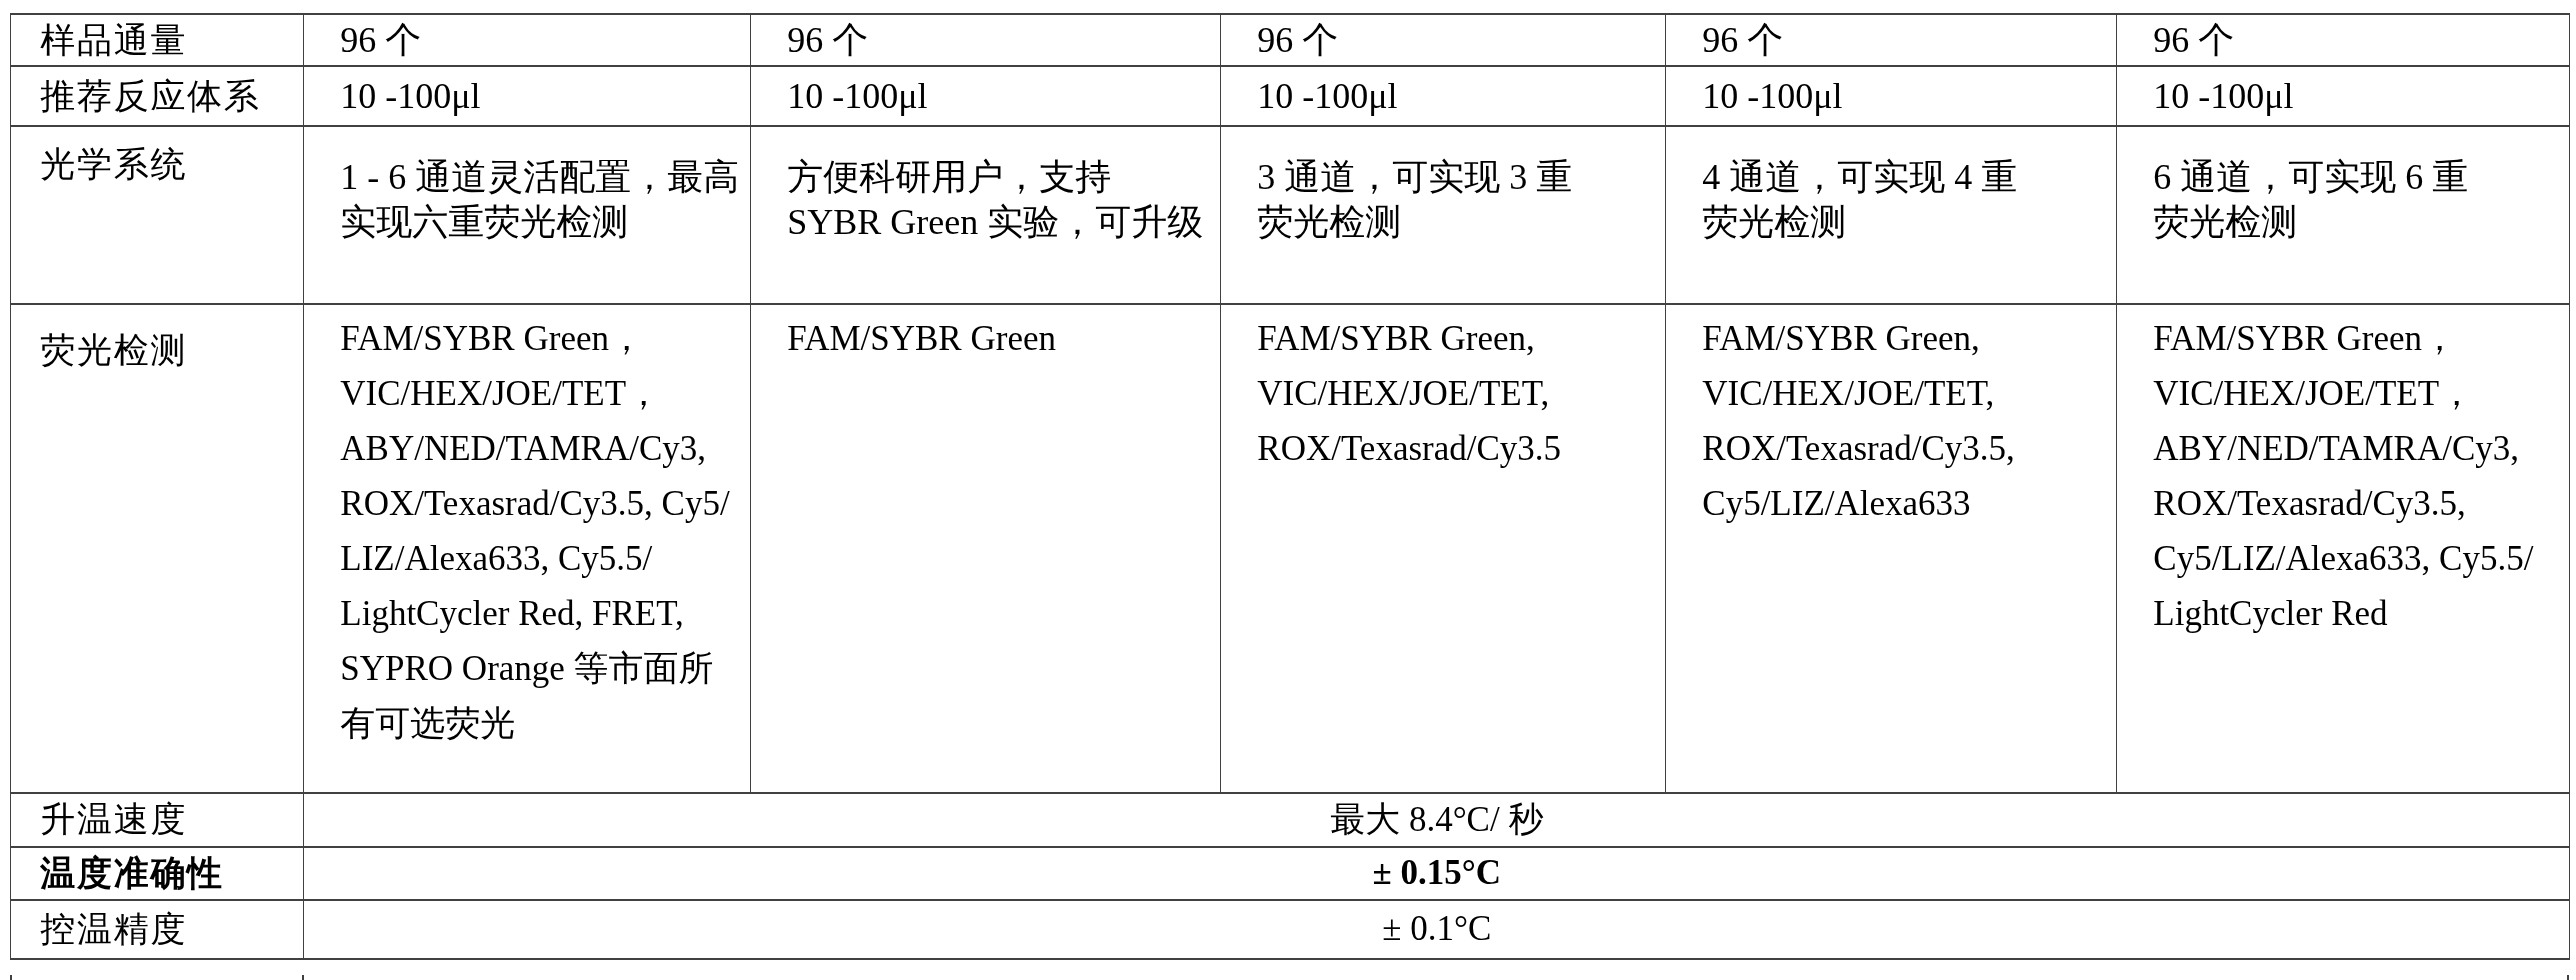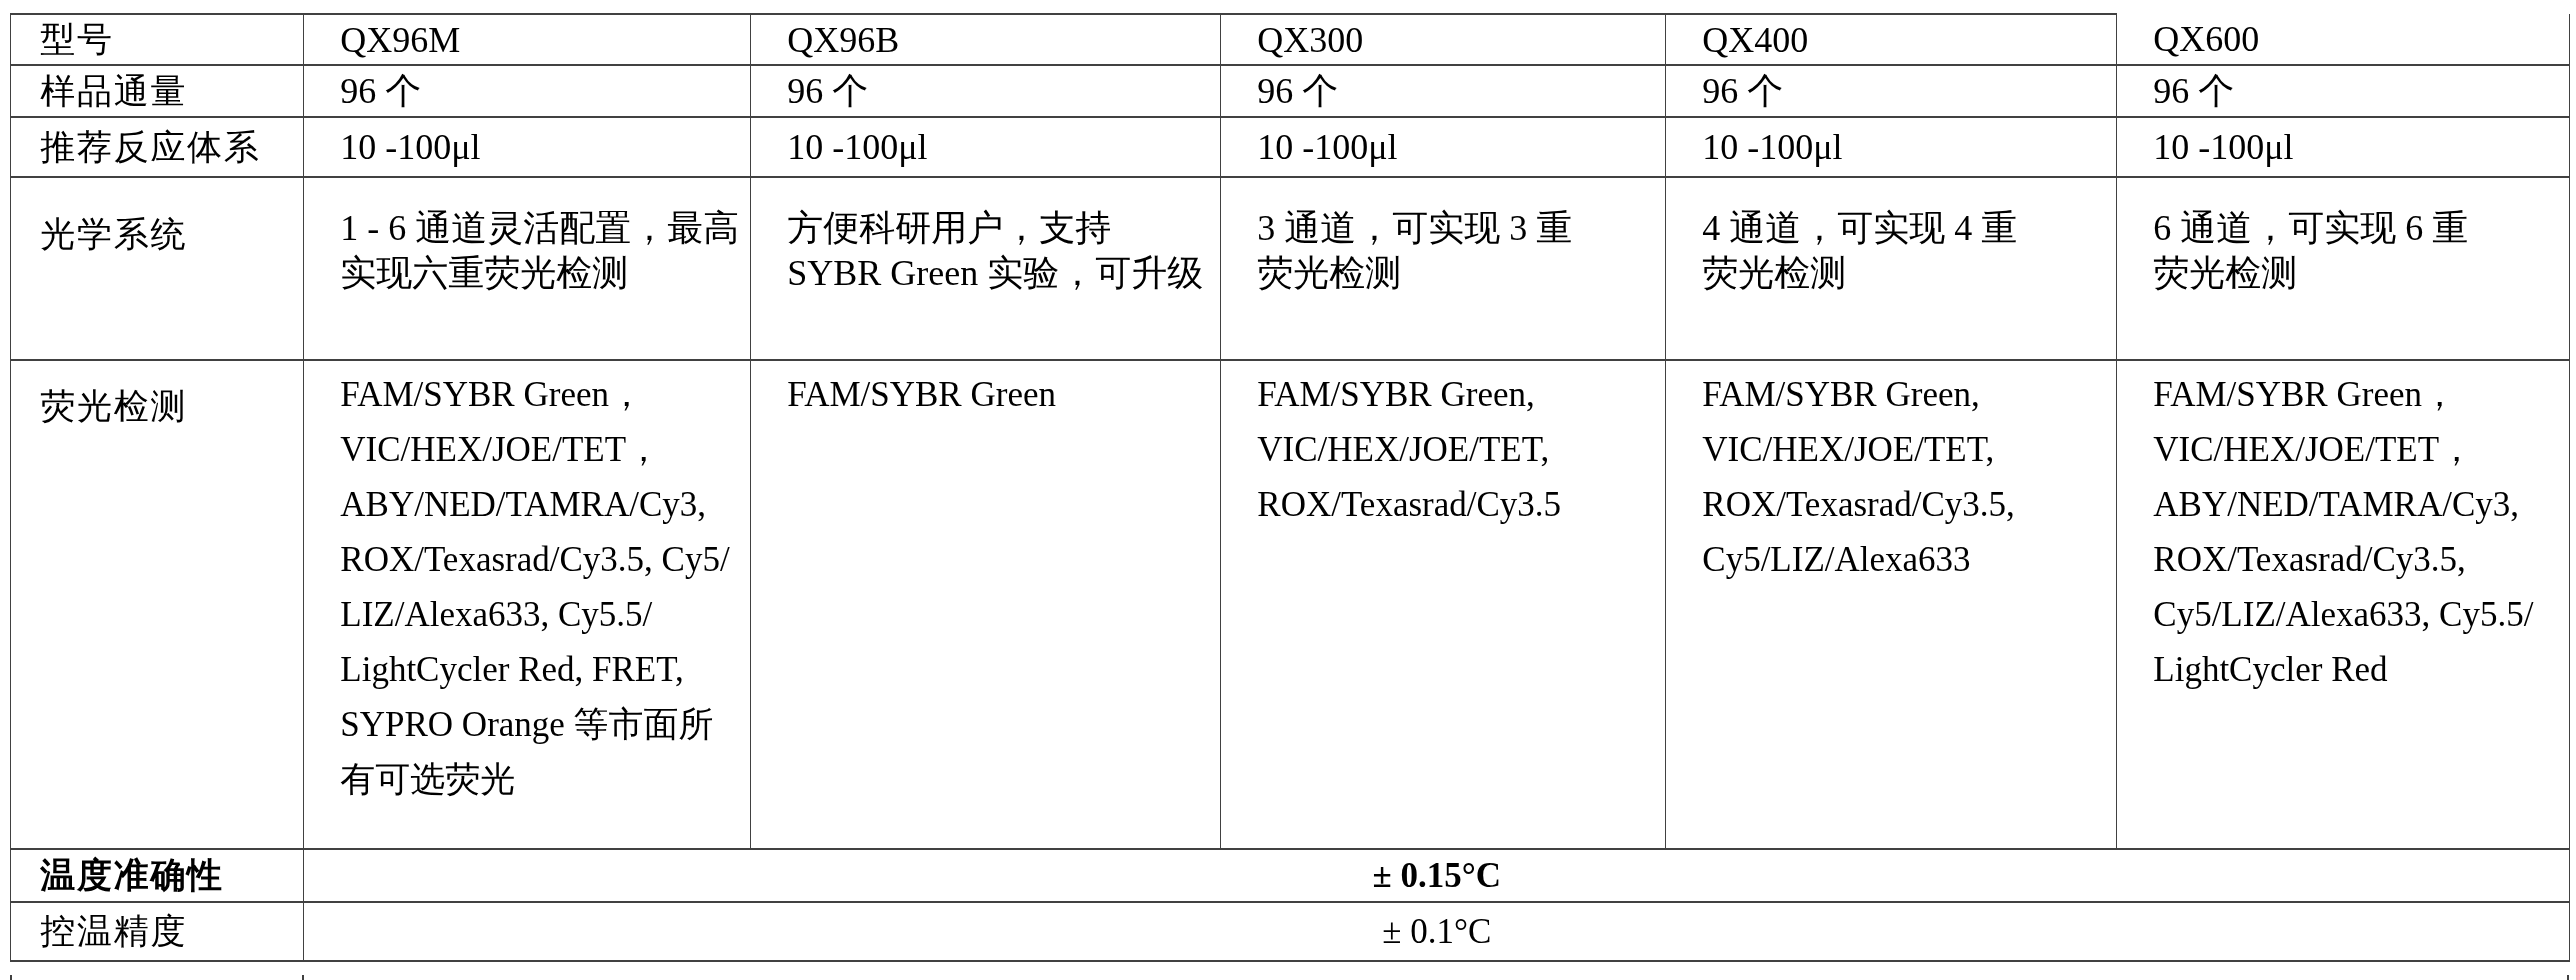--- a/index.html
+++ b/index.html
@@ -53,21 +53,21 @@
   
   th.model, td.val{
     padding-left:36px;
     font-size:36px;
   }
   th.model{vertical-align:middle;}
   th.no-top{border-top:none;}
 
   
   tr.r-opt td, tr.r-fluor td{vertical-align:top;}
-  tr.r-opt td.lbl{padding-top:33px;font-family:Liberation Mono, monospace;}
+  tr.r-opt td.lbl{padding-top:14px;font-family:Liberation Mono, monospace;}
   tr.r-opt td.val{padding-top:27.5px;line-height:45px;}
   tr.r-fluor td.lbl{padding-top:22px;}
   tr.r-fluor td.val{padding-top:6px;line-height:55px;font-size:35px;}
   .ln{white-space:nowrap;}
 
   
   td.merged{
     text-align:center;
     font-size:35px;
     padding-left:0;
@@ -85,28 +85,20 @@
   <colgroup>
     <col style="width:293px">
     <col style="width:447px">
     <col style="width:470px">
     <col style="width:445px">
     <col style="width:451px">
     <col style="width:453px">
   </colgroup>
 
   <tbody>
-      <tr class="r-model">
-    <td class="lbl">型号</td>
-    <th class="model">QX96M</th>
-    <th class="model">QX96B</th>
-    <th class="model">QX300</th>
-    <th class="model">QX400</th>
-    <th class="model no-top">QX600</th>
-  </tr>
 
   <tr class="r-thru">
     <td class="lbl">样品通量</td>
     <td class="val">96 个</td>
     <td class="val">96 个</td>
     <td class="val">96 个</td>
     <td class="val">96 个</td>
     <td class="val">96 个</td>
   </tr>
 
@@ -172,20 +164,24 @@
     <td class="val">
       <div class="ln">FAM/SYBR Green，</div>
       <div class="ln">VIC/HEX/JOE/TET，</div>
       <div class="ln">ABY/NED/TAMRA/Cy3,</div>
       <div class="ln">ROX/Texasrad/Cy3.5,</div>
       <div class="ln">Cy5/LIZ/Alexa633, Cy5.5/</div>
       <div class="ln">LightCycler Red</div>
     </td>
   </tr>
 
+  <tr class="r-ramp">
+    <td class="lbl">升温速度</td>
+    <td class="merged" colspan="5">最大 8.4°C/ 秒</td>
+  </tr>
 
   <tr class="r-acc">
     <td class="lbl">温度准确性</td>
     <td class="merged" colspan="5">± 0.15°C</td>
   </tr>
 
   <tr class="r-prec">
     <td class="lbl">控温精度</td>
     <td class="merged" colspan="5">± 0.1°C</td>
   </tr>

